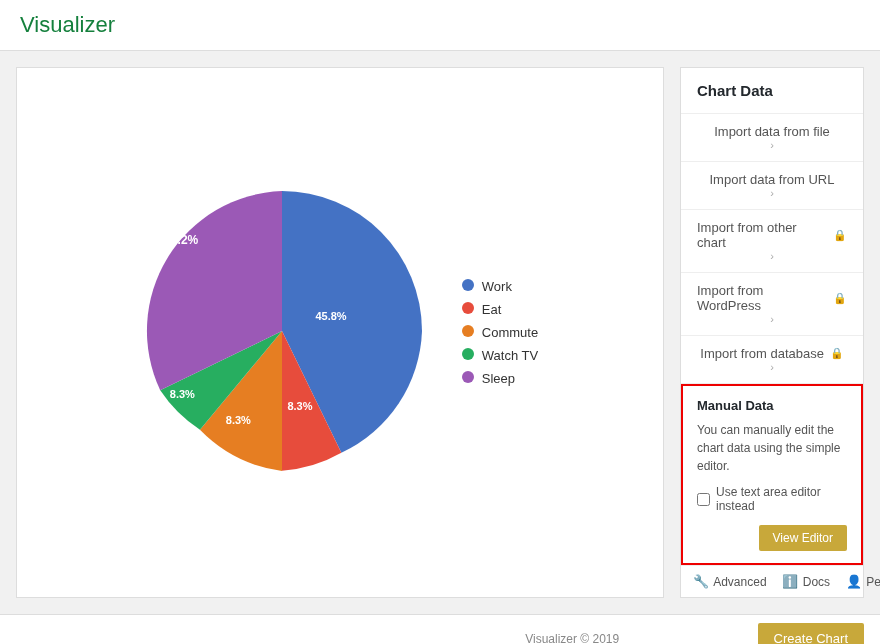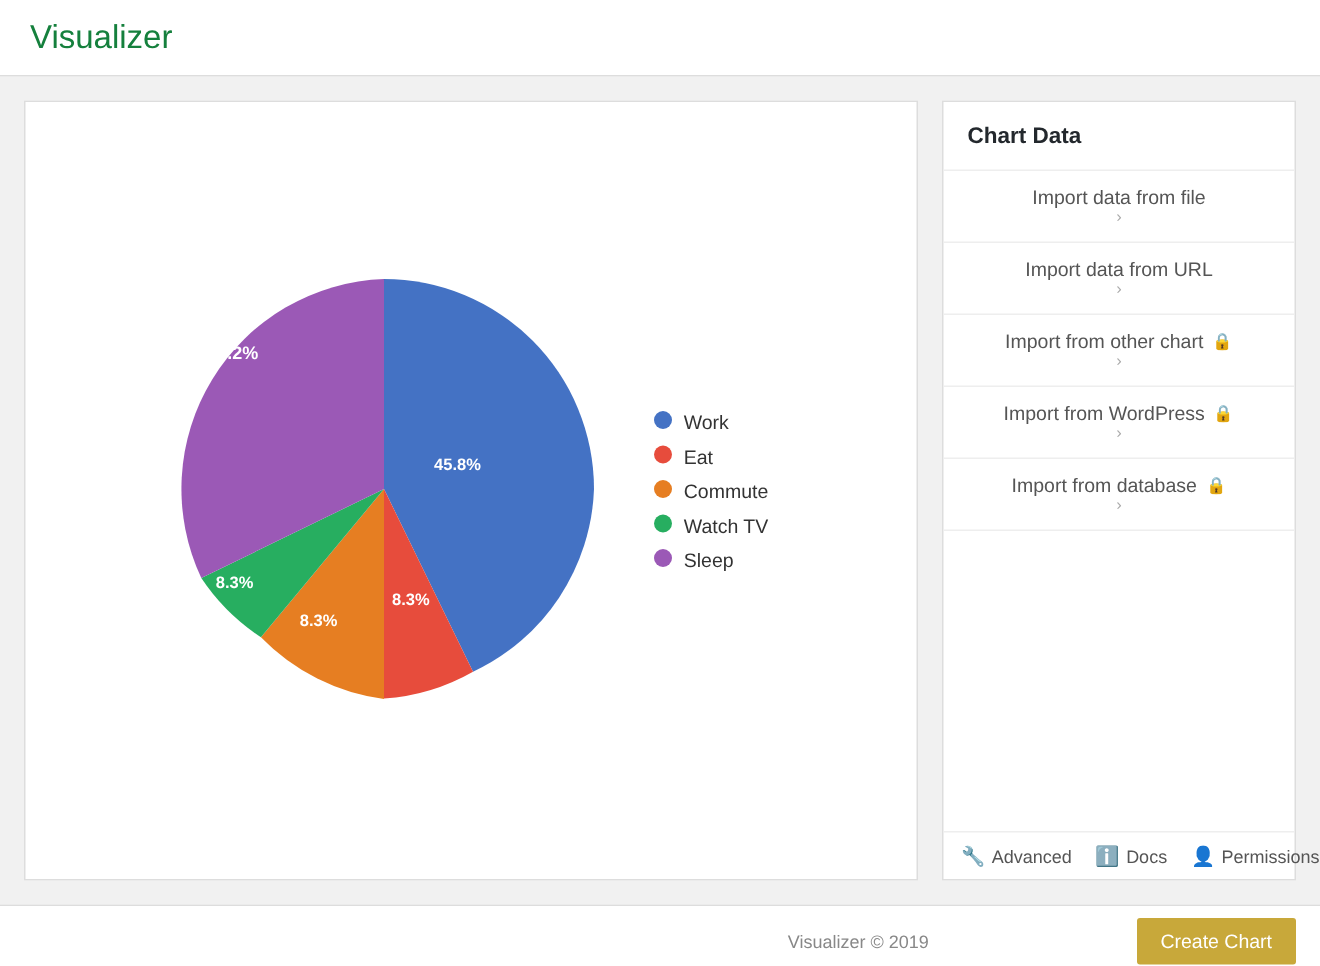--- a/index.html
+++ b/index.html
@@ -66,21 +66,21 @@
 
     .legend-dot {
       width: 12px;
       height: 12px;
       border-radius: 50%;
       flex-shrink: 0;
     }
 
     
     .sidebar-panel {
-      width: 236px;
+      width: 184px;
       background: #fff;
       border: 1px solid #ddd;
       display: flex;
       flex-direction: column;
     }
 
     .panel-title {
       padding: 14px 16px;
       font-size: 15px;
       font-weight: 600;
@@ -309,20 +309,29 @@
       </div>
 
       <div class="import-item">
         <span class="import-item-left">
           <span>Import from database</span>
           <span class="lock-icon">🔒</span>
         </span>
         <span class="chevron-right">›</span>
       </div>
 
+      <div class="manual-data-section">
+        <div class="manual-data-title">Manual Data</div>
+        <div class="manual-data-desc">You can manually edit the chart data using the simple editor.</div>
+        <div class="checkbox-row">
+          <input type="checkbox" style="">
+          <label>Use text area editor instead</label>
+        </div>
+        <button class="view-editor-btn">View Editor</button>
+      </div>
 
       <div style="flex:1;"></div>
 
       <div class="sidebar-footer">
         <a class="footer-link">
           <span class="footer-icon">🔧</span>
           <span>Advanced</span>
         </a>
         <a class="footer-link">
           <span class="footer-icon">ℹ️</span>

